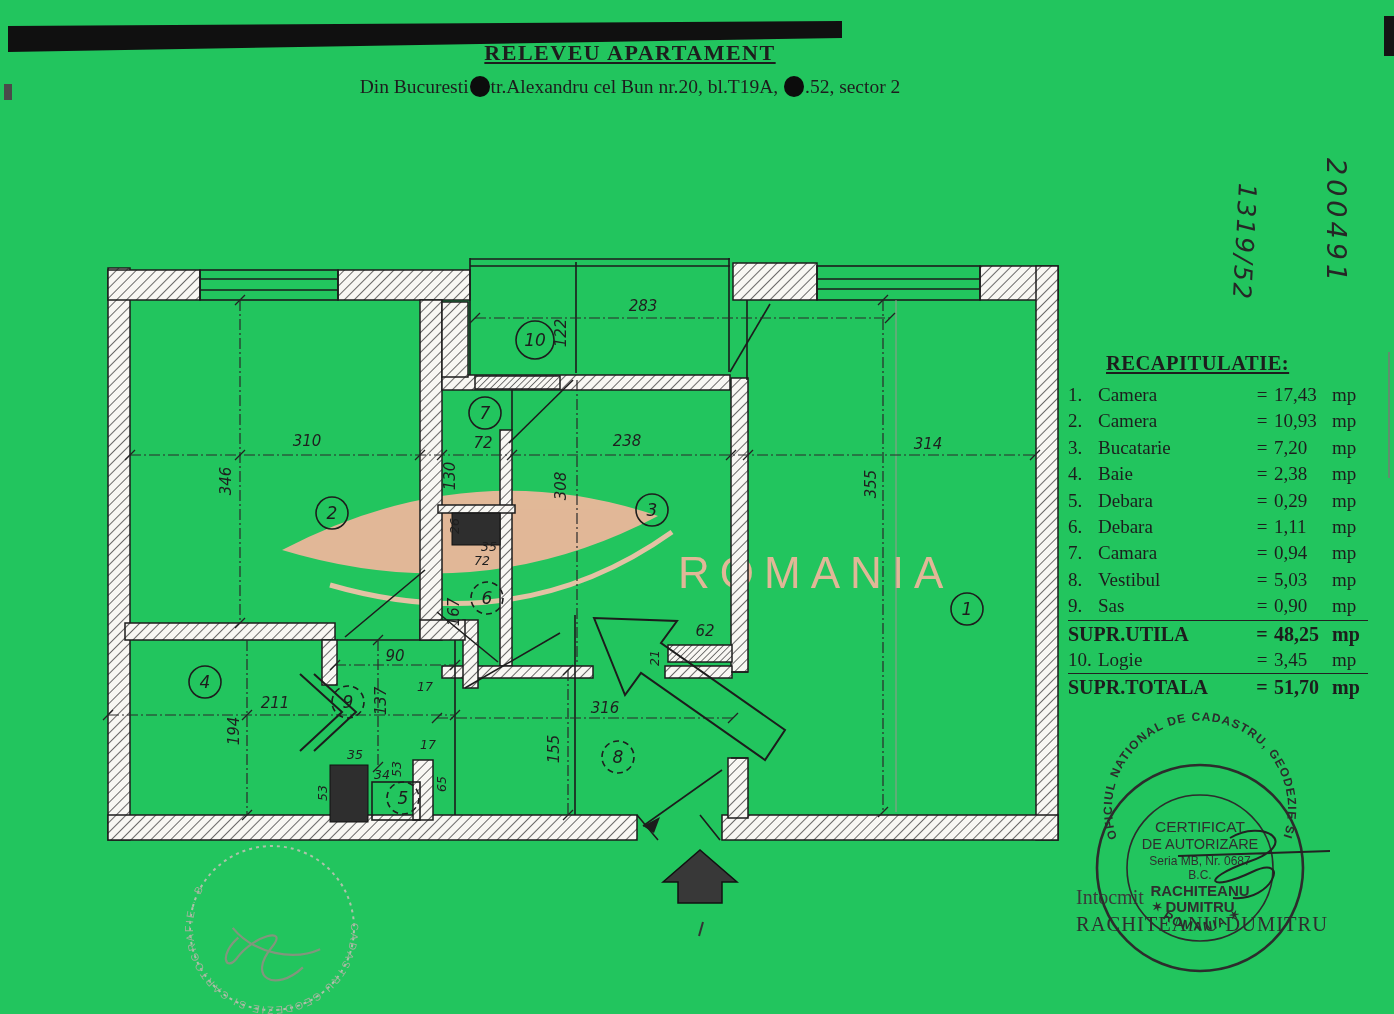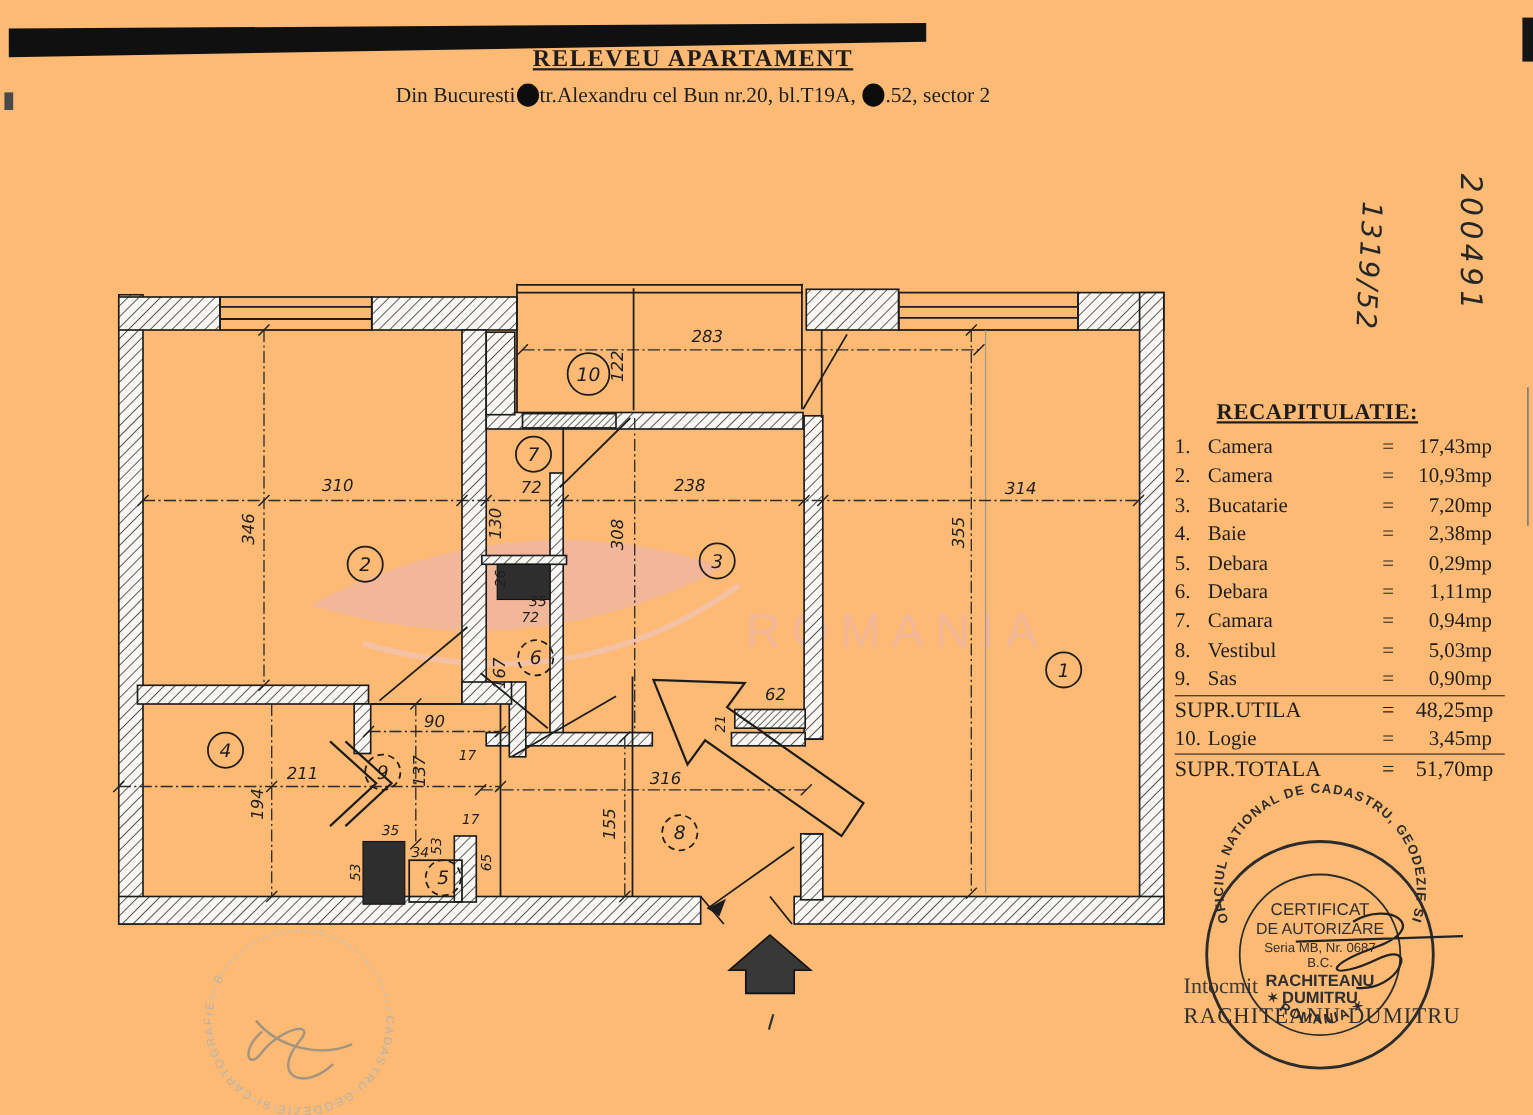--- a/index.html
+++ b/index.html
@@ -1,39 +1,39 @@
 <!DOCTYPE html>
 <html><head>
 <meta charset="utf-8">
 <style>
   html,body{margin:0;padding:0;background:#d9d7d1;}
-  .page{position:relative;width:1394px;height:1014px;background:#fdba74;overflow:hidden;
+  .page{position:relative;width:1394px;height:1014px;background:#22c55e;overflow:hidden;
         font-family:"Liberation Serif",serif;color:#1d1d1d;}
   .layer1{position:absolute;inset:0;z-index:1;}
   svg.overlay{position:absolute;inset:0;z-index:2;pointer-events:none;}
   
   .hdr{position:absolute;left:230px;top:40px;width:800px;text-align:center;}
   .hdr .t{font-size:22px;font-weight:bold;letter-spacing:1.5px;text-decoration:underline;}
   .hdr .a{font-size:19.5px;margin-top:10px;}
   .hdr .p{font-size:19.5px;margin-top:3px;}
   .hdr .p b{letter-spacing:.4px;}
   .hdr .s{font-size:19px;margin-top:3px;}
   .blob{display:inline-block;width:20px;height:21px;background:#0c0c0c;border-radius:50%;
         vertical-align:-4px;margin:0 1px;}
   
   .recap{position:absolute;left:1068px;top:352px;width:300px;font-size:19px;}
   .recap .ttl{font-weight:bold;font-size:20.5px;text-decoration:underline;margin-left:38px;
-              margin-bottom:7px;letter-spacing:.5px;margin-top:12px;}
+              margin-bottom:7px;letter-spacing:.5px;}
   .row{display:flex;line-height:26.4px;}
   .row.ul{border-bottom:1.7px solid #222;}
-  .row.bold{font-weight:normal;font-size:20px;}
+  .row.bold{font-weight:bold;font-size:20px;}
   .row .no{width:30px;}
   .row .nm{flex:1;}
   .row .eq{width:24px;text-align:center;}
-  .row .val{width:58px;text-align:right;}
+  .row .val{width:58px;text-align:left;}
   .row .mp{width:36px;text-align:left;}
   
   .note{position:absolute;font-family:"DejaVu Sans",sans-serif;font-style:italic;color:#262626;
         transform-origin:left top;}
   #note1{left:1352px;top:158px;font-size:27px;letter-spacing:4px;transform:rotate(90deg);}
   #note2{left:1262px;top:184px;font-size:25px;letter-spacing:2px;transform:rotate(93deg);}
   
   .sig{position:absolute;left:1076px;top:886px;color:#3a3a3a;}
   .sig .l1{font-size:20px;}
   .sig .l2{font-size:20.5px;letter-spacing:1px;margin-top:4px;color:#2e2e2e;}

